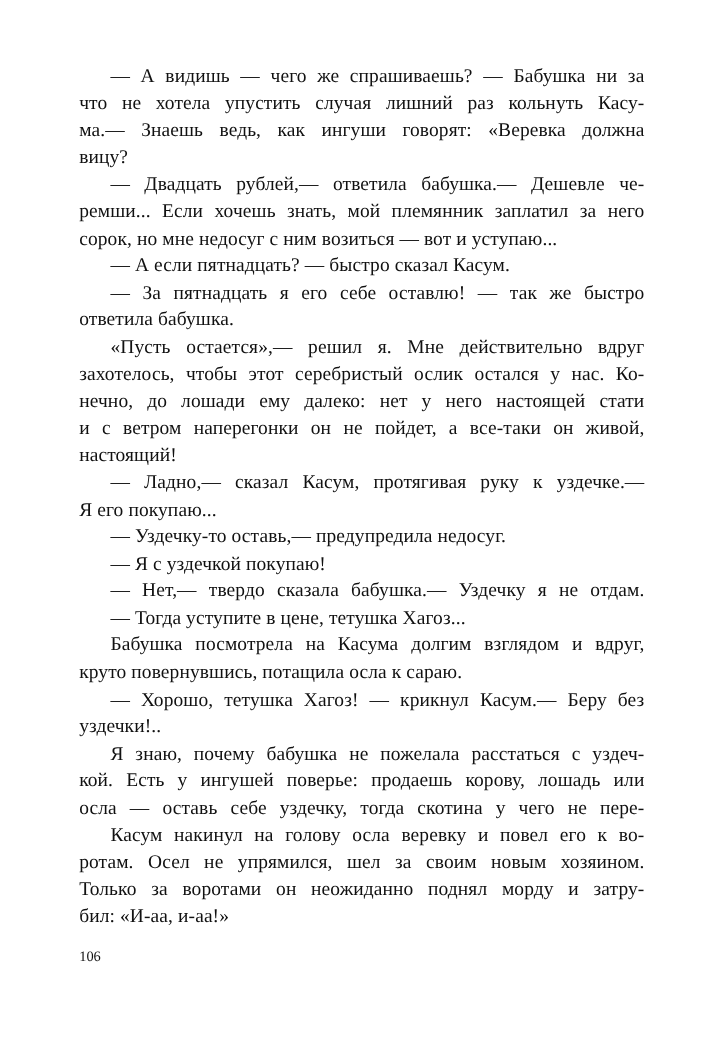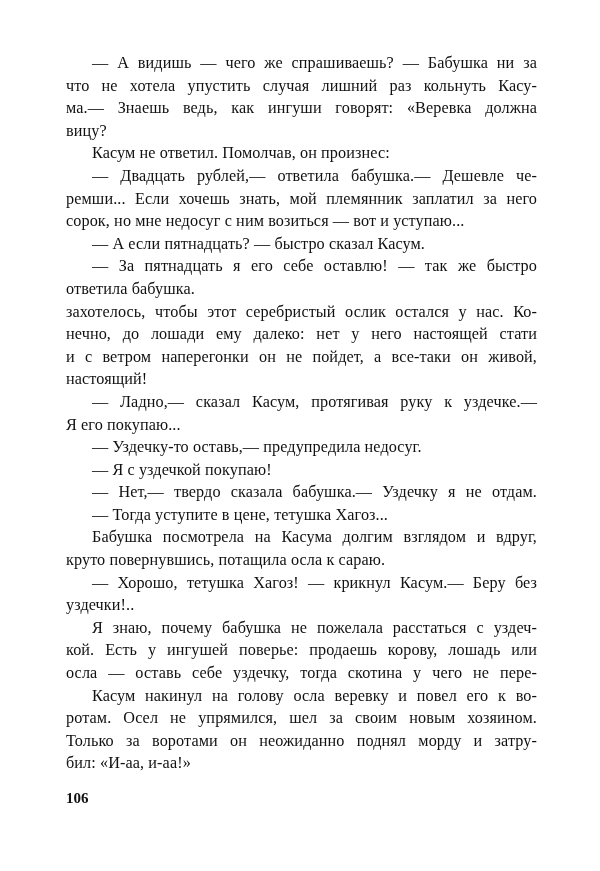--- a/index.html
+++ b/index.html
@@ -33,41 +33,41 @@
     .line.indent {
       padding-left: 26px;
     }
     .line.last {
       text-align-last: left;
     }
     .page-number {
       position: absolute;
       left: 66px;
       top: 790px;
-      font-size: 15px;
-      font-weight: bold;
+      font-size: 12px;
+      font-weight: normal;
       font-family: "Liberation Serif", "DejaVu Serif", serif;
       text-align: right;
     }
   </style>
 </head>
 <body>
 
 <div class="page">
   <div class="line indent">— А видишь — чего же спрашиваешь? — Бабушка ни за</div>
   <div class="line">что не хотела упустить случая лишний раз кольнуть Касу-</div>
   <div class="line">ма.— Знаешь ведь, как ингуши говорят: «Веревка должна</div>
   <div class="line last">вицу?</div>
-  <div class="line indent last">Касум не ответил. Помолчав, он произнес:</div>
   <div class="line indent">— Двадцать рублей,— ответила бабушка.— Дешевле че-</div>
   <div class="line">ремши... Если хочешь знать, мой племянник заплатил за него</div>
   <div class="line last">сорок, но мне недосуг с ним возиться — вот и уступаю...</div>
   <div class="line indent last">— А если пятнадцать? — быстро сказал Касум.</div>
   <div class="line indent">— За пятнадцать я его себе оставлю! — так же быстро</div>
   <div class="line last">ответила бабушка.</div>
+  <div class="line indent">«Пусть остается»,— решил я. Мне действительно вдруг</div>
   <div class="line">захотелось, чтобы этот серебристый ослик остался у нас. Ко-</div>
   <div class="line">нечно, до лошади ему далеко: нет у него настоящей стати</div>
   <div class="line">и с ветром наперегонки он не пойдет, а все-таки он живой,</div>
   <div class="line last">настоящий!</div>
   <div class="line indent">— Ладно,— сказал Касум, протягивая руку к уздечке.—</div>
   <div class="line last">Я его покупаю...</div>
   <div class="line indent last">— Уздечку-то оставь,— предупредила недосуг.</div>
   <div class="line indent last">— Я с уздечкой покупаю!</div>
   <div class="line indent">— Нет,— твердо сказала бабушка.— Уздечку я не отдам.</div>
   <div class="line indent last">— Тогда уступите в цене, тетушка Хагоз...</div>

